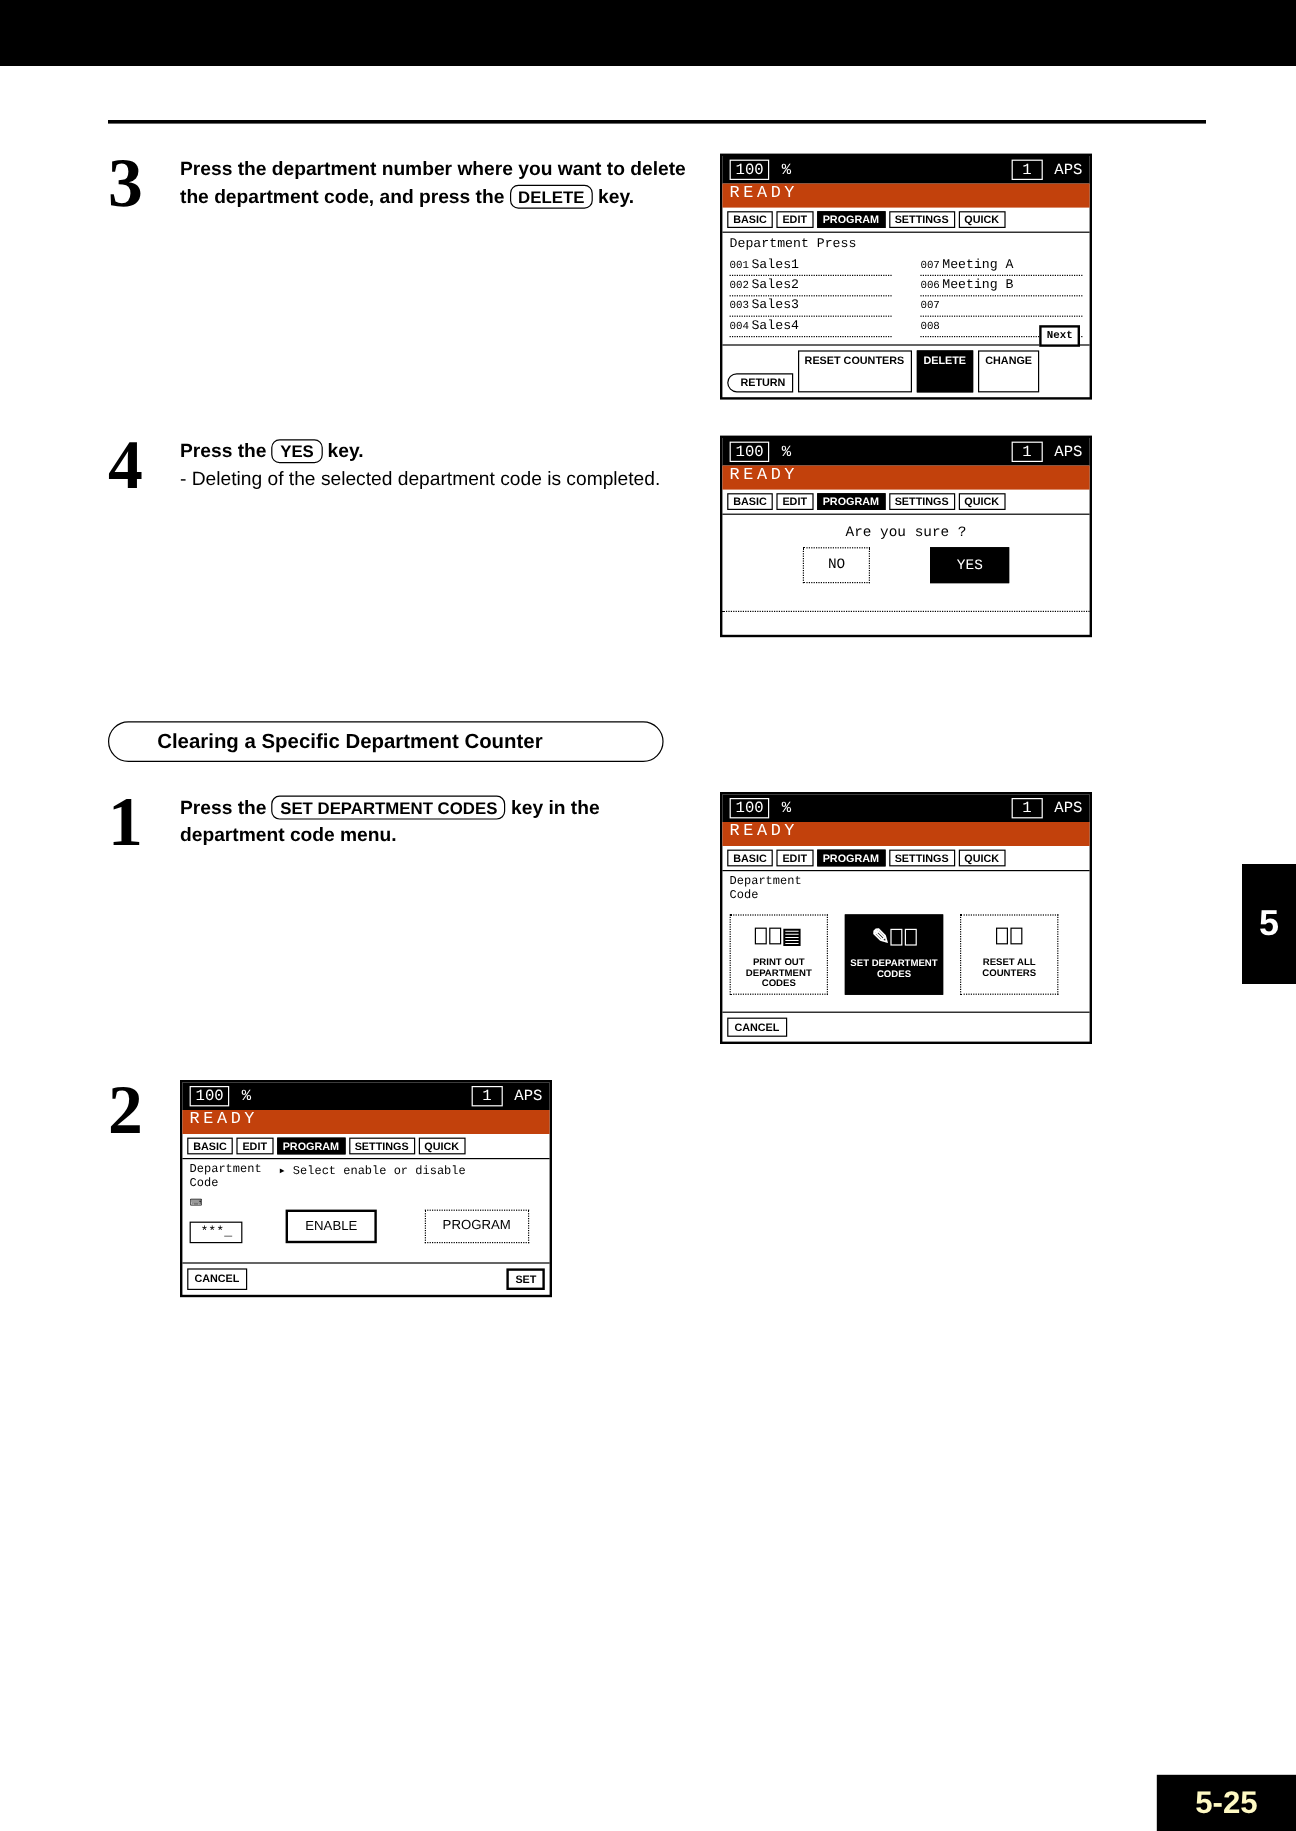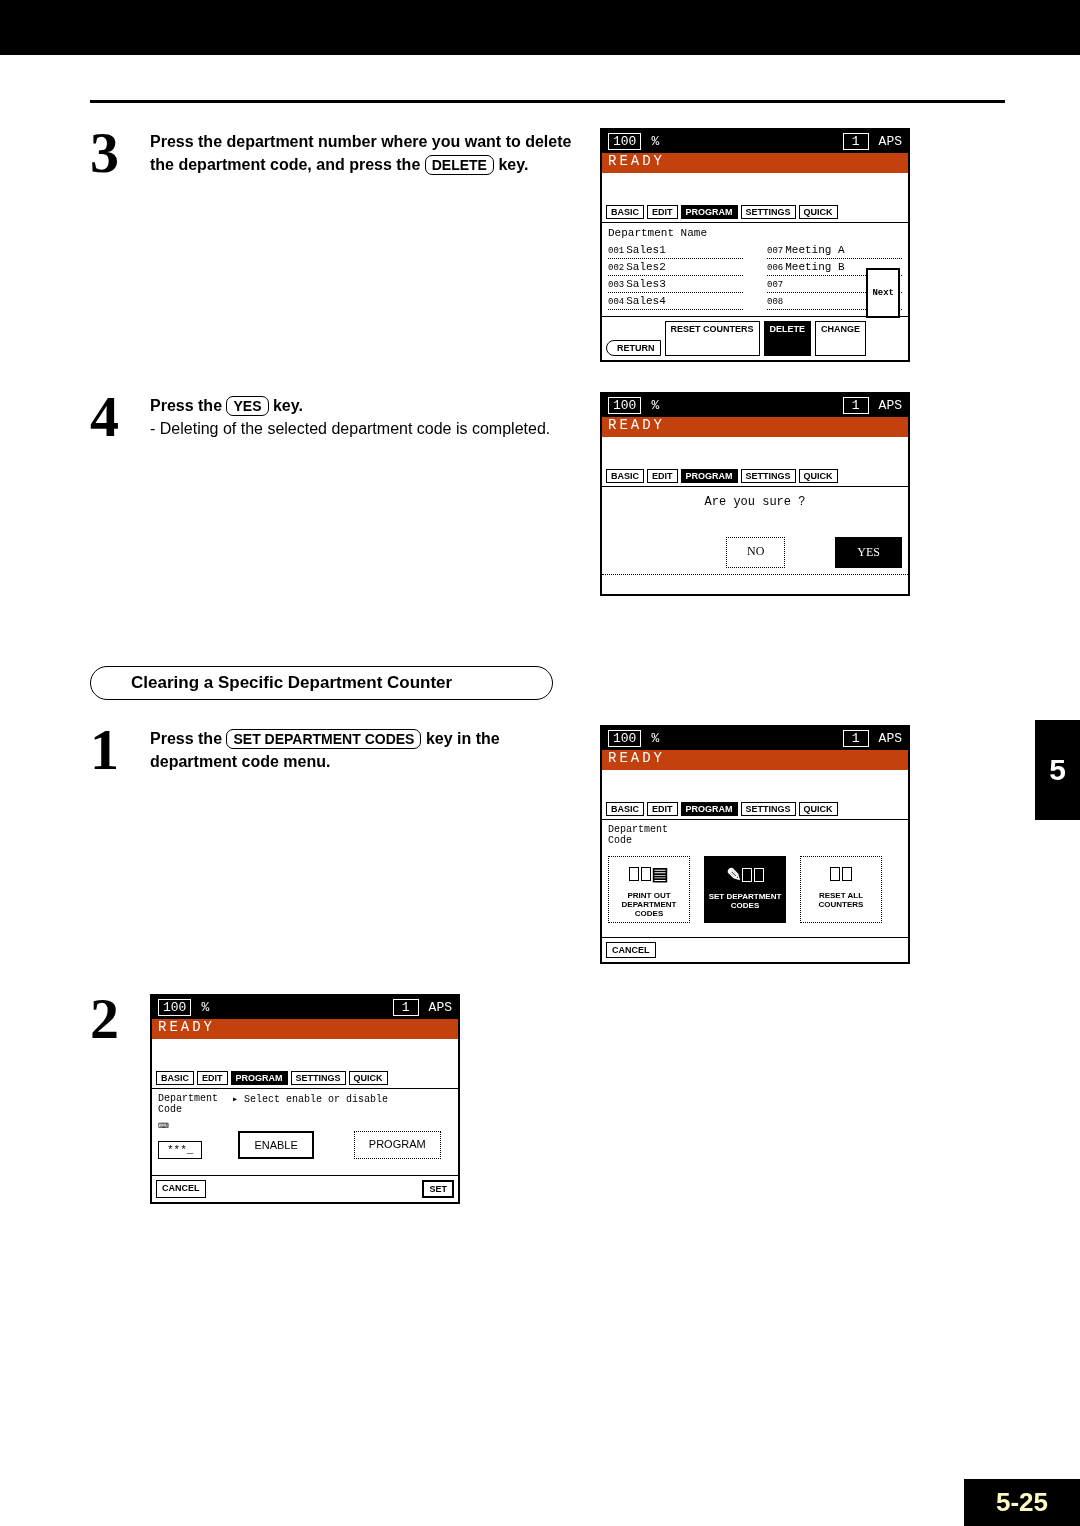--- a/index.html
+++ b/index.html
@@ -108,21 +108,20 @@
   }
   .panel-tabs {
     display: flex; gap: 3px; padding: 3px 4px;
     border-bottom: 1px solid #000;
   }
   .ptab {
     border: 1.5px solid #000;
     font-size: 9px; font-family: Arial, sans-serif;
     font-weight: bold; padding: 1px 4px;
     background: #fff;
-    margin-top: 29px;
   }
   .ptab.active { background: #000; color: #fff; }
   .panel-body { padding: 4px 6px 6px 6px; min-height: 80px; }
   .dept-label { font-size: 11px; margin-bottom: 3px; }
   .dept-cols { display: flex; gap: 24px; }
   .dept-col { flex: 1; }
   .dept-item { border-bottom: 1px dotted #000; font-size: 11px; padding: 2px 0; }
   .dept-item .dn { font-size: 9px; margin-right: 2px; }
   .panel-footer {
     display: flex; gap: 4px; padding: 4px;
@@ -131,24 +130,24 @@
   }
   .pbtn {
     border: 1.5px solid #000;
     font-size: 9px; font-weight: bold;
     padding: 2px 5px; background: #fff;
   }
   .pbtn.dark { background: #000; color: #fff; }
   .pbtn.return { border-radius: 8px 0 0 8px; padding-left: 10px; margin-top: 19px; }
   .pbtn.next {
     position: absolute; right: 8px; bottom: 42px;
-    border: 2px solid #000; padding: 18px 4px; margin-top: 32px;
+    border: 2px solid #000; padding: 2px 4px; margin-top: 32px;
   }
   .panel-rel { position: relative; }
-  .yn-row { display: flex; justify-content: flex-end; gap: 50px; margin-top: 28px; font-family: Liberation Serif, serif; }
+  .yn-row { display: flex; justify-content: center; gap: 50px; margin-top: 5px; }
   .yn-btn { border: 1px dotted #000; padding: 6px 20px; font-size: 12px; }
   .yn-btn.active { background: #000; color: #fff; border: 2px solid #000; }
   .sure-text { text-align: center; margin: 4px 0; font-size: 12px; }
 
   .big-btns { display: flex; gap: 14px; justify-content: flex-start; margin: 10px 0 8px 0; }
   .icon-btn {
     border: 1px dotted #000; width: 82px;
     padding: 4px 2px; text-align: center;
     font-family: Arial, sans-serif; font-size: 8px; font-weight: bold;
     display: flex; flex-direction: column; align-items: center; gap: 4px;
@@ -198,21 +197,21 @@
       </div>
       <div class="panel-ready">READY</div>
       <div class="panel-tabs">
         <span class="ptab">BASIC</span>
         <span class="ptab">EDIT</span>
         <span class="ptab active">PROGRAM</span>
         <span class="ptab">SETTINGS</span>
         <span class="ptab">QUICK</span>
       </div>
       <div class="panel-body">
-        <div class="dept-label">Department Name</div>
+        <div class="dept-label">Department Press</div>
         <div class="dept-cols">
           <div class="dept-col">
             <div class="dept-item"><span class="dn">001</span><span>Sales1</span></div>
             <div class="dept-item"><span class="dn">002</span><span>Sales2</span></div>
             <div class="dept-item"><span class="dn">003</span><span>Sales3</span></div>
             <div class="dept-item"><span class="dn">004</span><span>Sales4</span></div>
           </div>
           <div class="dept-col">
             <div class="dept-item"><span class="dn">007</span><span>Meeting A</span></div>
             <div class="dept-item"><span class="dn">006</span><span>Meeting B</span></div>

